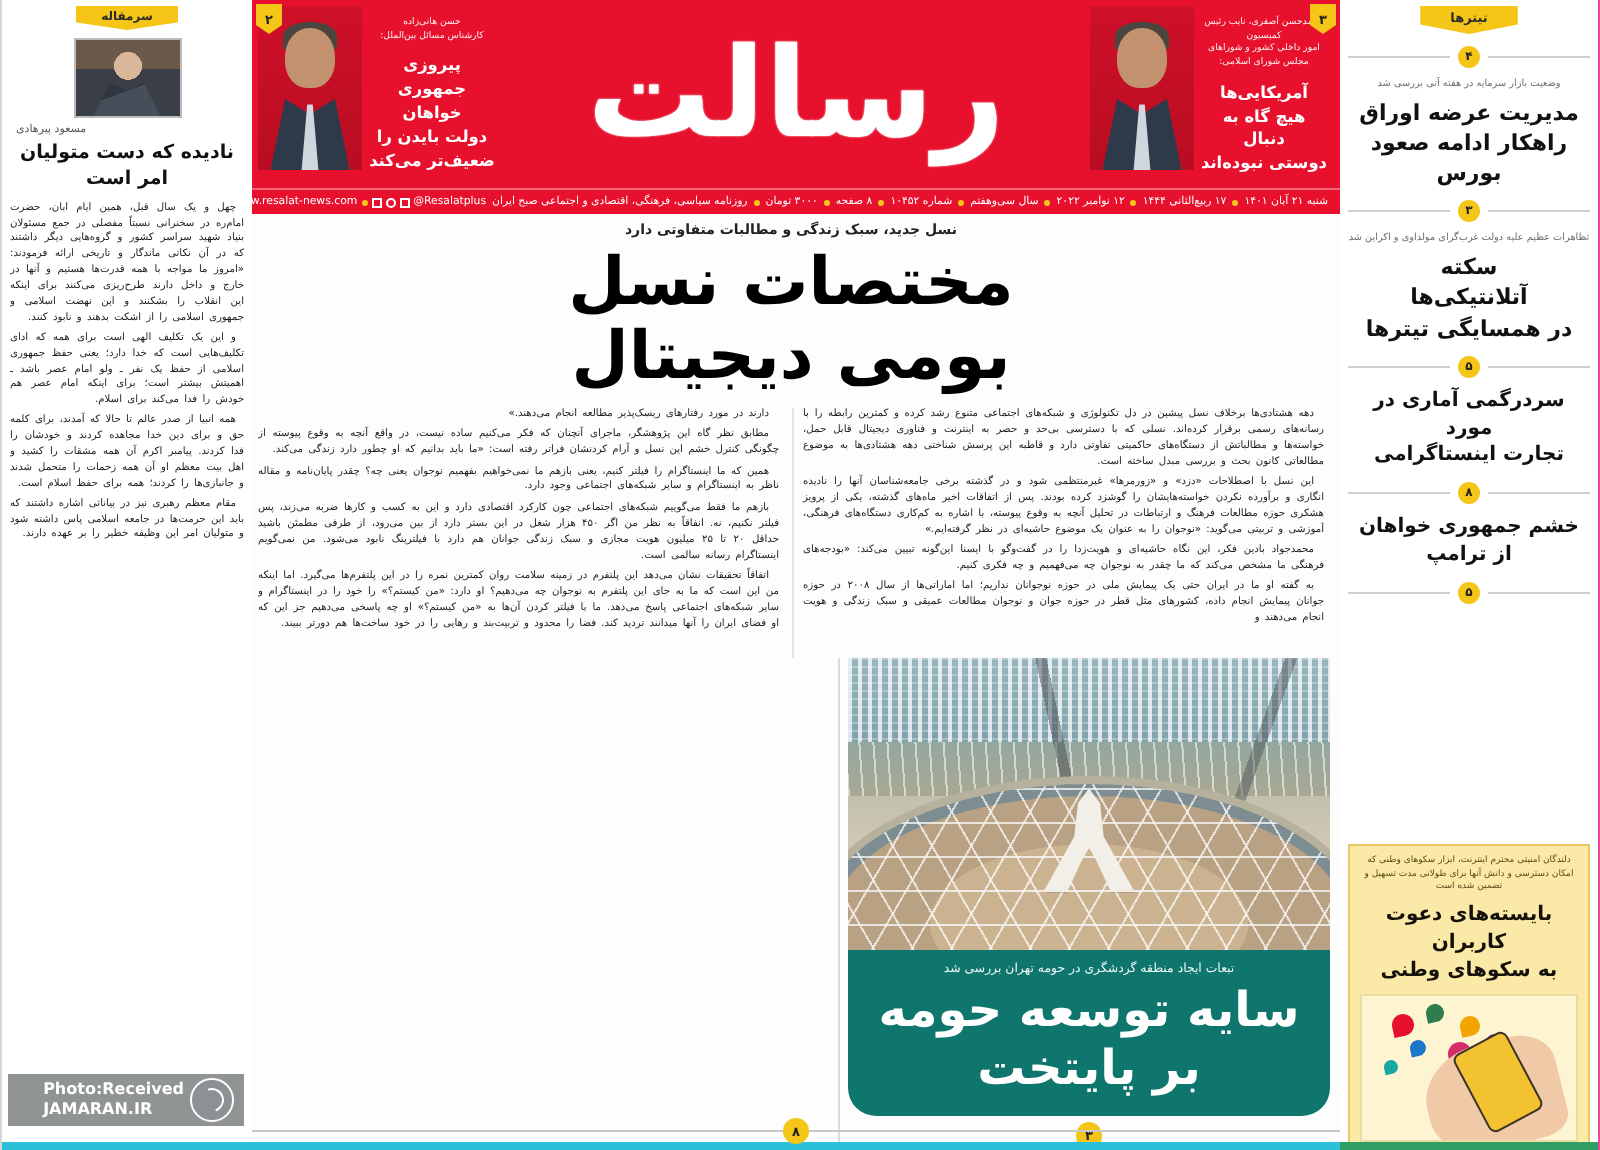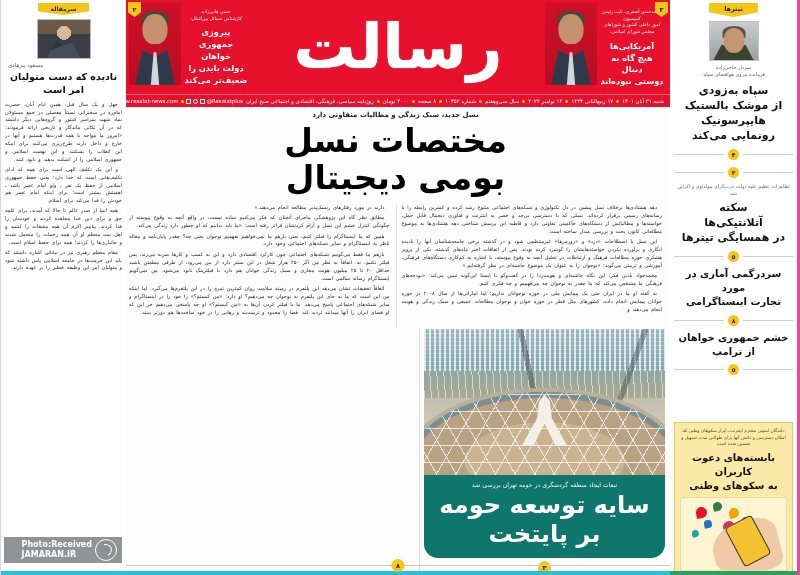--- a/index.html
+++ b/index.html
@@ -371,21 +371,21 @@
     width: 13px; height: 13px; border-radius: 50%;
     background: #f5c518; color: #222;
     font-size: 6.5px; font-weight: bold;
     display: flex; align-items: center; justify-content: center;
     z-index: 3;
   }
 
   
   .col-side {
     width: 130px; flex: 0 0 130px;
-    border-right: 3px solid #ec4899;
+    border-right: 1px solid #ec4899;
     padding: 3px 4px 0 4px;
     display: flex; flex-direction: column;
     background: #fff;
     position: relative;
   }
   .titr-banner {
     align-self: center;
     background: #f5c518; color: #2a2a2a;
     font-size: 6.5px; font-weight: bold;
     padding: 2px 15px 4px 15px;
@@ -490,42 +490,33 @@
   .footer-strip.green { background: #2f9e64; }
 </style>
 </head>
 <body>
 
 <div class="page">
 
   <aside class="col-side">
     <div class="titr-banner">تیترها</div>
 
+    <div class="side-sep">
+      <span class="line"></span>
+      <span class="num">۴</span>
+      <span class="line"></span>
+    </div>
+
     <div>
-      <div class="side-photo">
-        <div class="sh-body"></div>
-          <div class="sh-hair"></div>
-          <div class="sh-head"></div>
-      </div>
-      <div class="side-byline">
-        <div>سردار حاجی‌زاده</div>
-        <div>فرمانده نیروی هوافضای سپاه:</div>
-      </div>
+      <div class="side-sub">وضعیت بازار سرمایه در هفته آتی بررسی شد</div>
       <div class="side-title">
-        <span>سپاه به‌زودی</span>
-        <span>از موشک بالستیک هایپرسونیک</span>
-        <span>رونمایی می‌کند</span>
-      </div>
-    </div>
-    <div class="side-sep">
-      <span class="line"></span>
-      <span class="num">۴</span>
-      <span class="line"></span>
-    </div>
-
+        <span>مدیریت عرضه اوراق</span>
+        <span>راهکار ادامه صعود بورس</span>
+      </div>
+    </div>
     <div class="side-sep">
       <span class="line"></span>
       <span class="num">۳</span>
       <span class="line"></span>
     </div>
 
     <div>
       <div class="side-sub">تظاهرات عظیم علیه دولت غرب‌گرای مولداوی و اکراین شد</div>
       <div class="side-title">
         <span>سکته</span>

